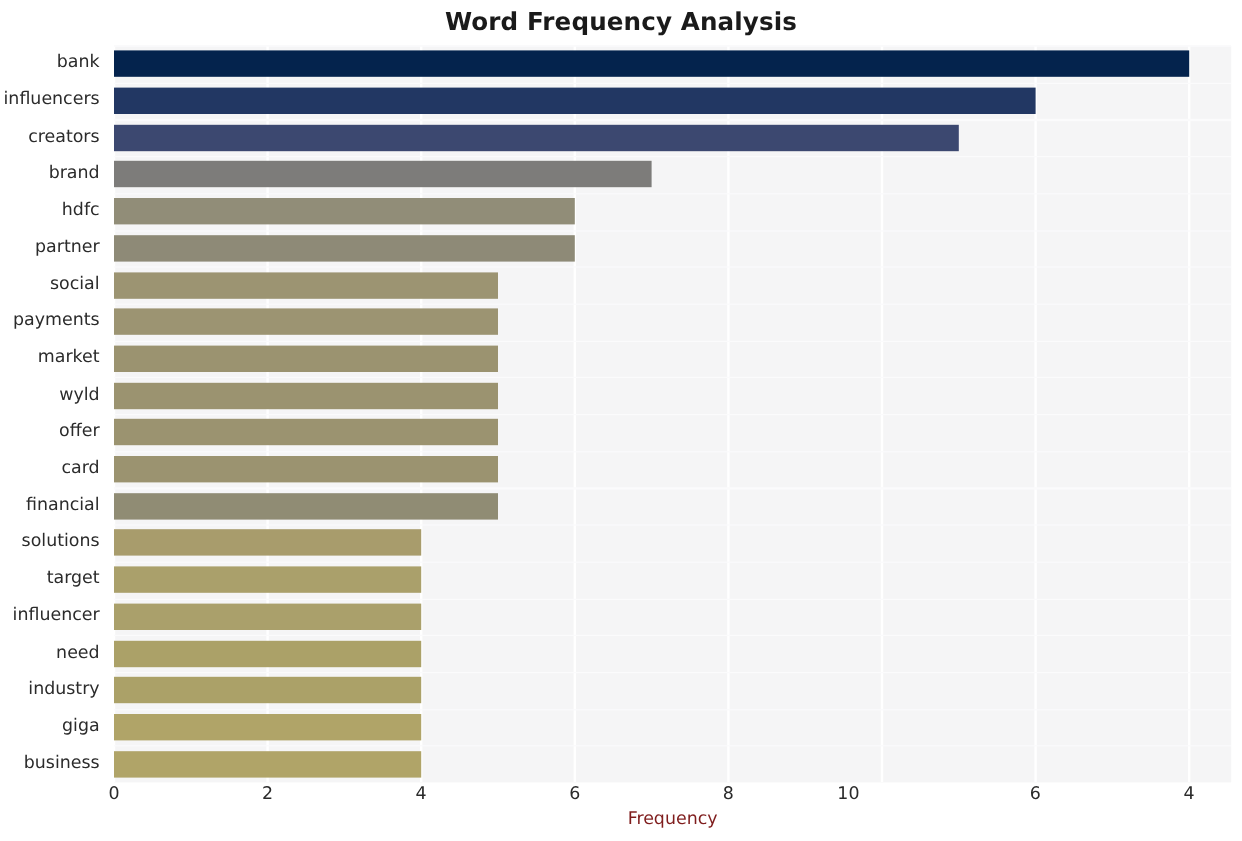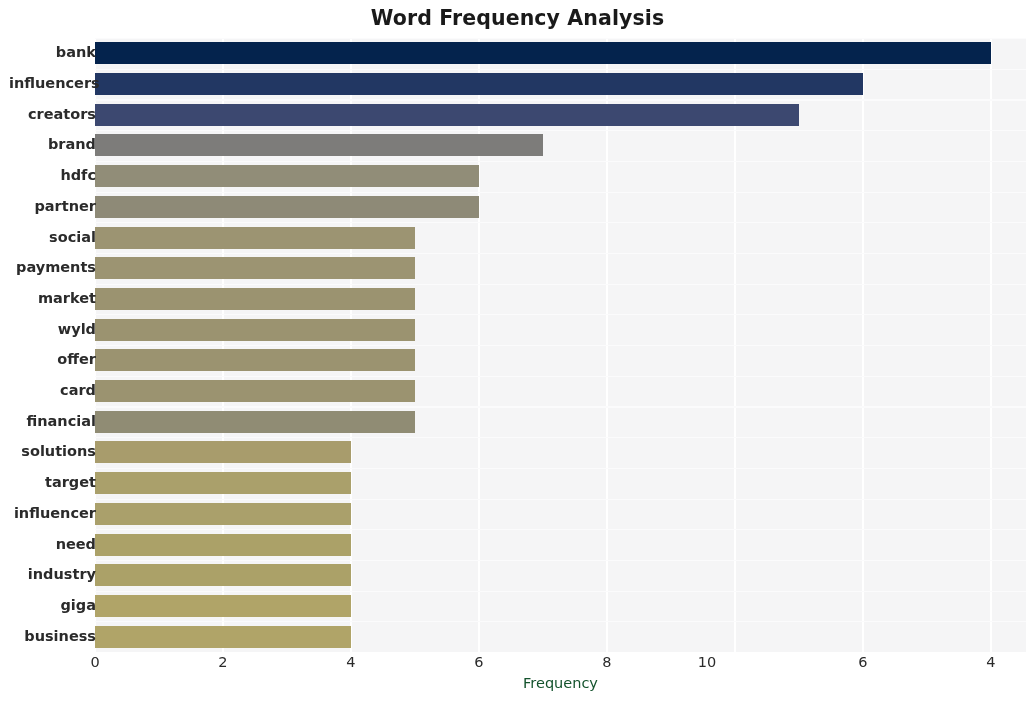--- a/index.html
+++ b/index.html
@@ -76,25 +76,24 @@
   .ytick {
     position: absolute;
     right: 1035px;
     text-align: right;
     font-size: 14.5px;
     color: #2b2b2b;
     white-space: nowrap;
   }
   #ytick-layer {
     position: absolute;
-    left: 17px;
+    left: 4px;
     top: 38px;
     width: 87px;
     height: 614px;
-    font-weight: bold;
   }
   #ytick-layer .ytick {
     position: absolute;
     right: 0;
     left: auto;
     width: 87px;
   }
 
   
   #xtick-layer {
@@ -114,21 +113,21 @@
   }
 
   
   #xlabel {
     position: absolute;
     left: 95px;
     top: 675px;
     width: 931px;
     text-align: center;
     font-size: 14.5px;
-    color: #14532d;
+    color: #7f1d1d;
   }
 </style>
 </head>
 <body>
 
 <div id="figure">
 
   <div id="chart-title">Word Frequency Analysis</div>
 
   <div id="plot-area">

